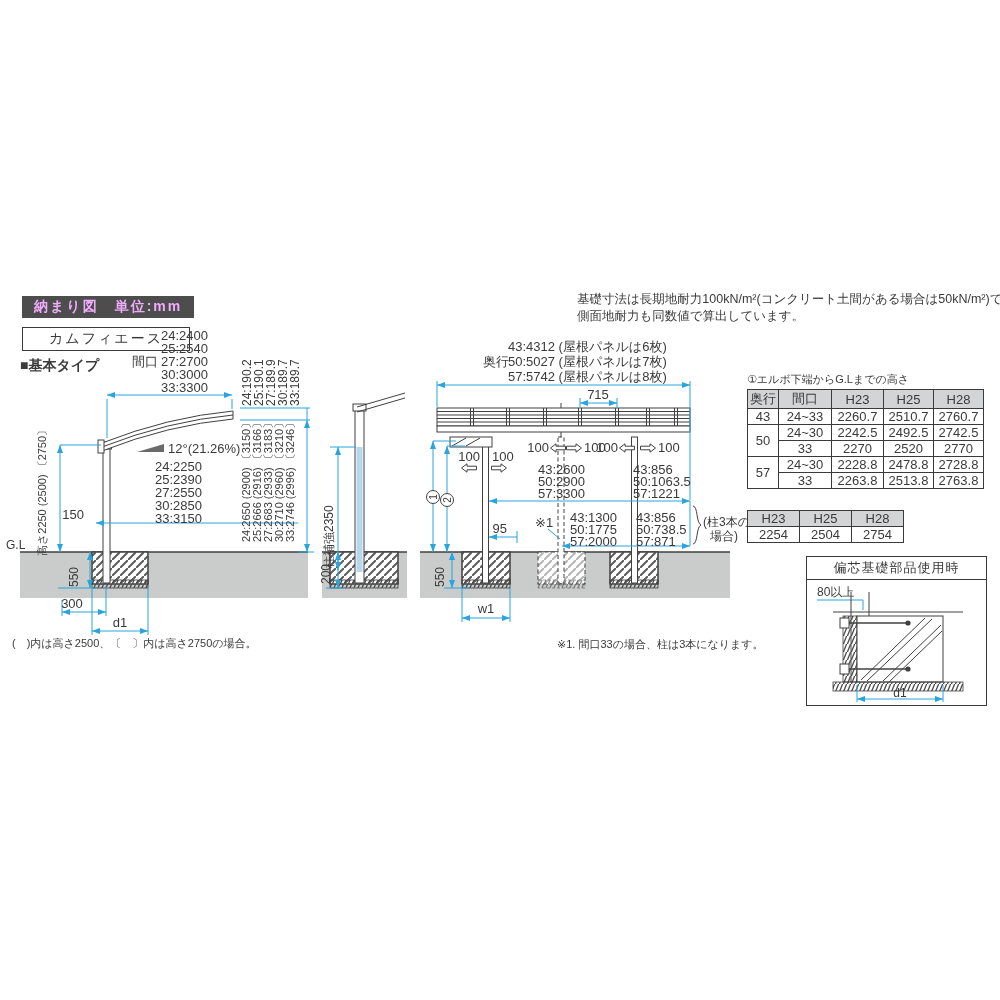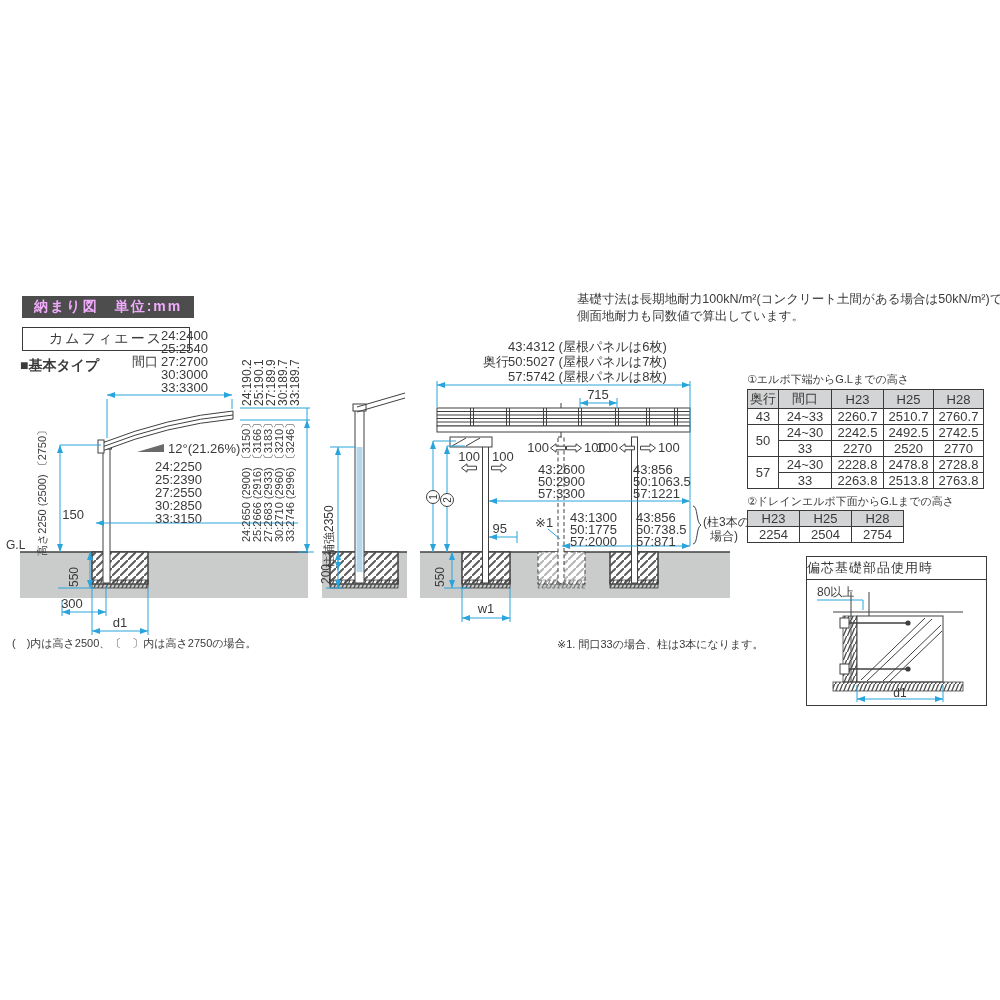--- a/index.html
+++ b/index.html
@@ -11,21 +11,21 @@
   .prodbox{border:1.5px solid #3a3a3a;font-size:14px;text-align:center;
            width:166px;padding:2px 0;letter-spacing:2px}
   .typelabel{font-size:14px;font-weight:bold;white-space:nowrap}
   .note{font-size:12.5px;line-height:17px;white-space:nowrap}
   .note13{font-size:11px;white-space:nowrap}
   .tbl-title{font-size:11px;white-space:nowrap}
   table{border-collapse:collapse;font-size:13px;color:#3a3a3a;table-layout:fixed}
   td{border:1px solid #3a3a3a;text-align:center;padding:0;height:15px;overflow:hidden;white-space:nowrap}
   td.hd{background:#d3d4d5}
   .eccbox{border:1.5px solid #3a3a3a;width:179px;height:148px;background:#fff}
-  .ecc-title{font-size:13px;text-align:left;border-bottom:1.2px solid #3a3a3a;
+  .ecc-title{font-size:13px;text-align:center;border-bottom:1.2px solid #3a3a3a;
              padding:2px 0;letter-spacing:1px}
   svg text{fill:#3a3a3a;font-family:"Liberation Sans","DejaVu Sans",sans-serif}
   .t13{font-size:13px}.t12{font-size:12px}.t11{font-size:11px}.t10{font-size:10px}
   .dim{stroke:#29a4dc;stroke-width:1;fill:none}
   .dw{stroke:#404040;stroke-width:1;fill:none}
   .dwb{stroke:#404040;stroke-width:1.4;fill:none}
   .cline{stroke-dasharray:7 2.5 1.5 2.5}
   .gnd{fill:#cacbcb}
   .wht{fill:#fff;stroke:#404040;stroke-width:1}
 </style>
@@ -360,21 +360,20 @@
     </tr>
     <tr>
       <td>33</td>
       <td>2263.8</td>
       <td>2513.8</td>
       <td>2763.8</td>
     </tr>
   </tbody>
     </table>
 
-  <div class="abs tbl-title" style="left:747px;top:494px">②ドレインエルボ下面からG.Lまでの高さ</div>
   <table class="abs" style="left:747px;top:510px;width:156px">
     <colgroup>
         <col style="width:52px">
         <col style="width:52px">
         <col style="width:52px">
       </colgroup>
     <tbody>
         <tr>
       <td class="hd">H23</td>
       <td class="hd">H25</td>

